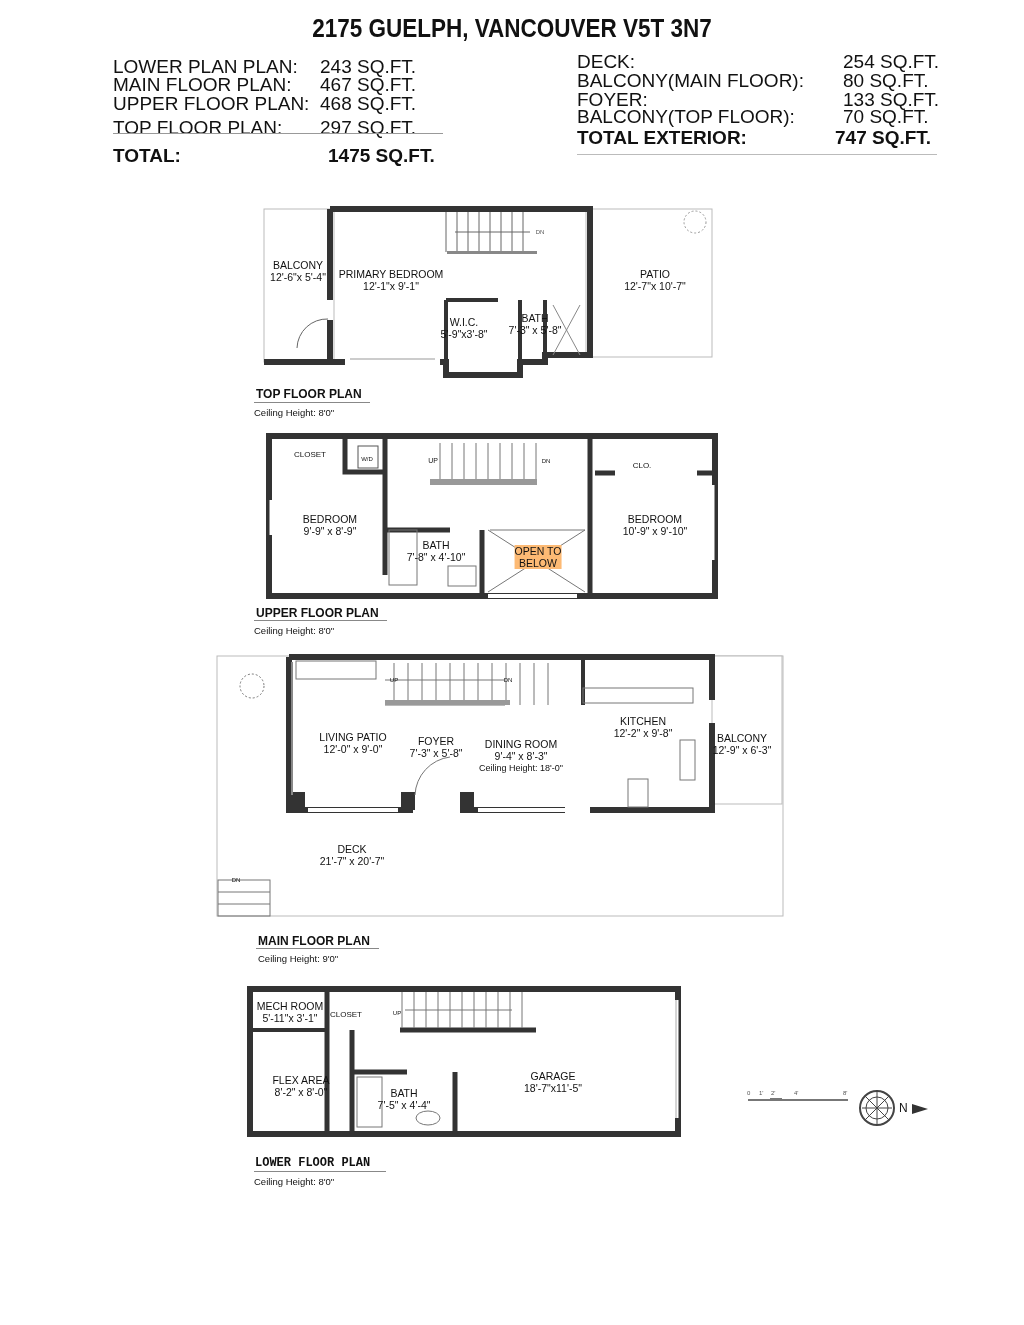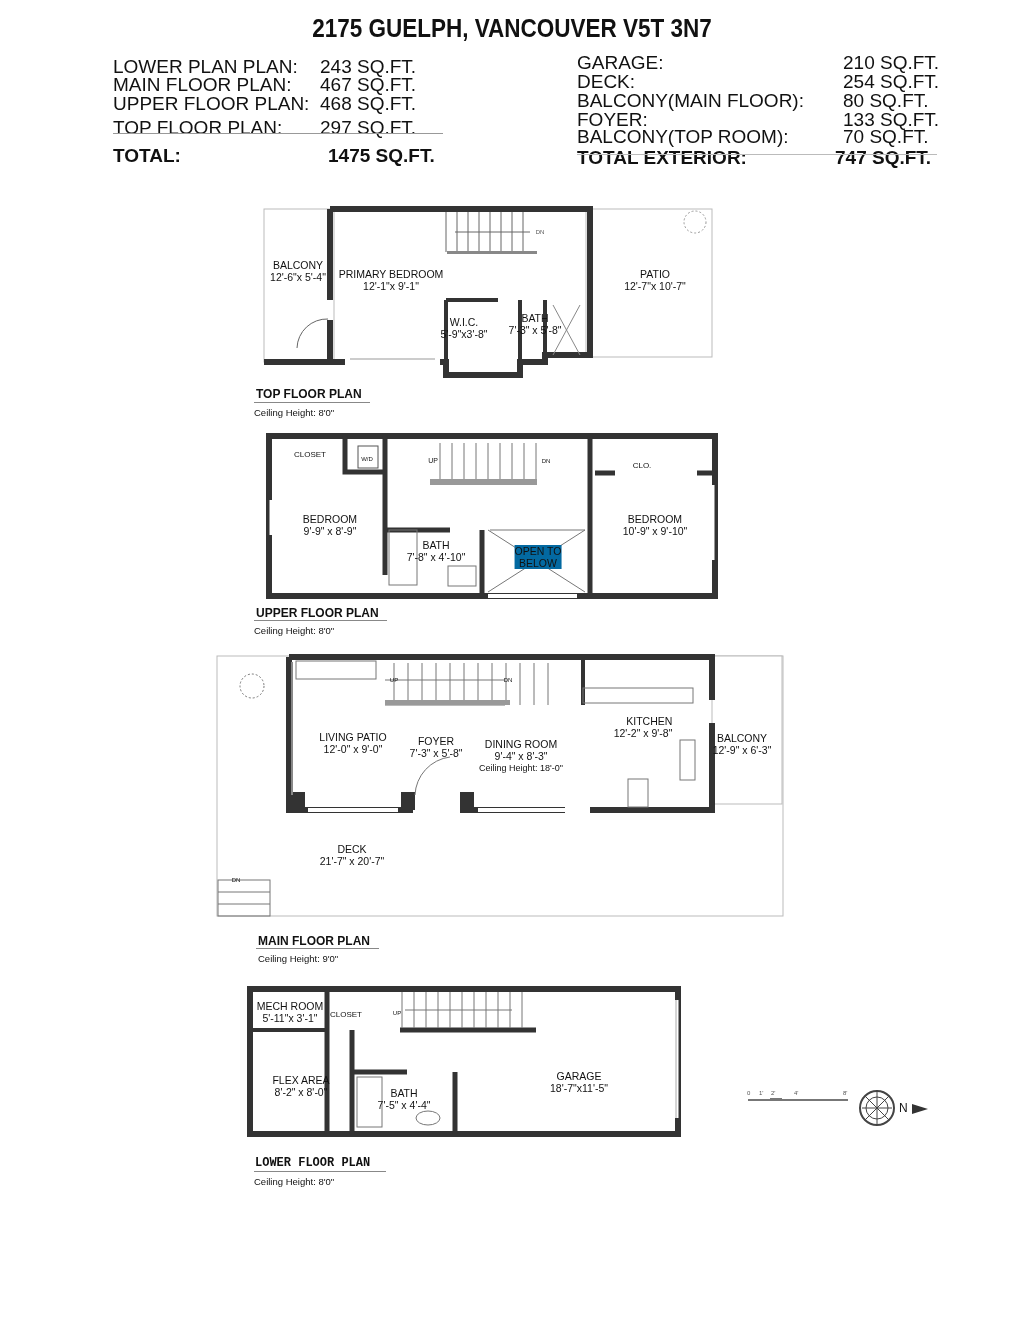--- a/index.html
+++ b/index.html
@@ -47,38 +47,34 @@
       <span class="val">297 SQ.FT.</span>
     </div>
   <div class="row total" style="margin-top:8px">
       <span class="lbl" style="width:215px">TOTAL:</span>
       <span class="val">1475 SQ.FT.</span>
     </div>
 </div>
 <div class="rule" style="left:113px;top:133px;width:330px;"></div>
 
 <div class="area-table right-areas">
-  <div class="row">
-      <span class="lbl">GARAGE:</span>
-      <span class="val">210 SQ.FT.</span>
-    </div>
   <div class="row" style="margin-top:-1px">
       <span class="lbl">DECK:</span>
       <span class="val">254 SQ.FT.</span>
     </div>
   <div class="row" style="margin-top:-1px">
       <span class="lbl">BALCONY(MAIN FLOOR):</span>
       <span class="val">80 SQ.FT.</span>
     </div>
   <div class="row" style="margin-top:-1px">
       <span class="lbl">FOYER:</span>
       <span class="val">133 SQ.FT.</span>
     </div>
   <div class="row" style="margin-top:-3px">
-      <span class="lbl">BALCONY(TOP ROOM):</span>
+      <span class="lbl">BALCONY(TOP FLOOR):</span>
       <span class="val">70 SQ.FT.</span>
     </div>
   <div class="row total" style="margin-top:1px">
       <span class="lbl" style="width:258px">TOTAL EXTERIOR:</span>
       <span class="val">747 SQ.FT.</span>
     </div>
 </div>
 <div class="rule" style="left:577px;top:154px;width:360px;background:#bbb;"></div>
 
 <svg class="plan-svg" width="1024" height="1325" viewBox="0 0 1024 1325">
@@ -230,45 +226,45 @@
 <div class="plan-title-rule" style="left:254px;top:402px;width:116px;"></div>
 <div class="ceiling" style="left:254px;top:407px;">Ceiling Height: 8'0"</div>
 
 <div class="room-label" style="left:310px;top:449px;font-size:8px;">CLOSET</div>
 <div class="room-label" style="left:367px;top:453px;font-size:6px;">W/D</div>
 <div class="room-label" style="left:433px;top:455px;font-size:7px;">UP</div>
 <div class="room-label" style="left:546px;top:455px;font-size:6px;">DN</div>
 <div class="room-label" style="left:642px;top:460px;font-size:8px;">CLO.</div>
 <div class="room-label" style="left:330px;top:513px;"><span>BEDROOM</span><span class="dim">9'-9" x 8'-9"</span></div>
 <div class="room-label" style="left:436px;top:539px;"><span>BATH</span><span class="dim">7'-8" x 4'-10"</span></div>
-<div class="room-label" style="left:538px;top:545px;background:#0369a1;"><span>OPEN TO</span><span class="dim">BELOW</span></div>
+<div class="room-label" style="left:538px;top:545px;background:#fdba74;"><span>OPEN TO</span><span class="dim">BELOW</span></div>
 <div class="room-label" style="left:655px;top:513px;"><span>BEDROOM</span><span class="dim">10'-9" x 9'-10"</span></div>
 <div class="plan-title" style="left:256px;top:606px;">UPPER FLOOR PLAN</div>
 <div class="plan-title-rule" style="left:254px;top:620px;width:133px;"></div>
 <div class="ceiling" style="left:254px;top:625px;">Ceiling Height: 8'0"</div>
 
 <div class="room-label" style="left:394px;top:674px;font-size:6px;">UP</div>
 <div class="room-label" style="left:508px;top:674px;font-size:6px;">DN</div>
 <div class="room-label" style="left:353px;top:731px;"><span>LIVING PATIO</span><span class="dim">12'-0" x 9'-0"</span></div>
 <div class="room-label" style="left:436px;top:735px;"><span>FOYER</span><span class="dim">7'-3" x 5'-8"</span></div>
 <div class="room-label" style="left:521px;top:738px;"><span>DINING ROOM</span><span class="dim">9'-4" x 8'-3"</span><span class="sub">Ceiling Height: 18'-0"</span></div>
-<div class="room-label" style="left:643px;top:715px;text-align:right;"><span>KITCHEN</span><span class="dim">12'-2" x 9'-8"</span></div>
+<div class="room-label" style="left:643px;top:715px;"><span>KITCHEN</span><span class="dim">12'-2" x 9'-8"</span></div>
 <div class="room-label" style="left:742px;top:732px;"><span>BALCONY</span><span class="dim">12'-9" x 6'-3"</span></div>
 <div class="room-label" style="left:352px;top:843px;"><span>DECK</span><span class="dim">21'-7" x 20'-7"</span></div>
 <div class="room-label" style="left:236px;top:874px;font-size:6px;">DN</div>
 <div class="plan-title" style="left:258px;top:934px;">MAIN FLOOR PLAN</div>
 <div class="plan-title-rule" style="left:256px;top:948px;width:123px;"></div>
 <div class="ceiling" style="left:258px;top:953px;">Ceiling Height: 9'0"</div>
 
 <div class="room-label" style="left:290px;top:1000px;"><span>MECH ROOM</span><span class="dim">5'-11"x 3'-1"</span></div>
 <div class="room-label" style="left:346px;top:1009px;font-size:8px;">CLOSET</div>
 <div class="room-label" style="left:397px;top:1007px;font-size:6px;">UP</div>
 <div class="room-label" style="left:301px;top:1074px;"><span>FLEX AREA</span><span class="dim">8'-2" x 8'-0"</span></div>
 <div class="room-label" style="left:404px;top:1087px;"><span>BATH</span><span class="dim">7'-5" x 4'-4"</span></div>
-<div class="room-label" style="left:553px;top:1070px;margin-left:26px;"><span>GARAGE</span><span class="dim">18'-7"x11'-5"</span></div>
+<div class="room-label" style="left:553px;top:1070px;"><span>GARAGE</span><span class="dim">18'-7"x11'-5"</span></div>
 <div class="plan-title" style="left:255px;top:1156px;font-family:Liberation Mono, monospace;">LOWER FLOOR PLAN</div>
 <div class="plan-title-rule" style="left:254px;top:1171px;width:132px;"></div>
 <div class="ceiling" style="left:254px;top:1176px;">Ceiling Height: 8'0"</div>
 
 <div class="scale-label" style="left:747px;top:1090px;">0</div>
 <div class="scale-label" style="left:759px;top:1090px;">1'</div>
 <div class="scale-label" style="left:771px;top:1090px;">2'</div>
 <div class="scale-label" style="left:794px;top:1090px;">4'</div>
 <div class="scale-label" style="left:843px;top:1090px;">8'</div>
 <div style="position:absolute;left:899px;top:1101px;font-size:12px;">N</div>

